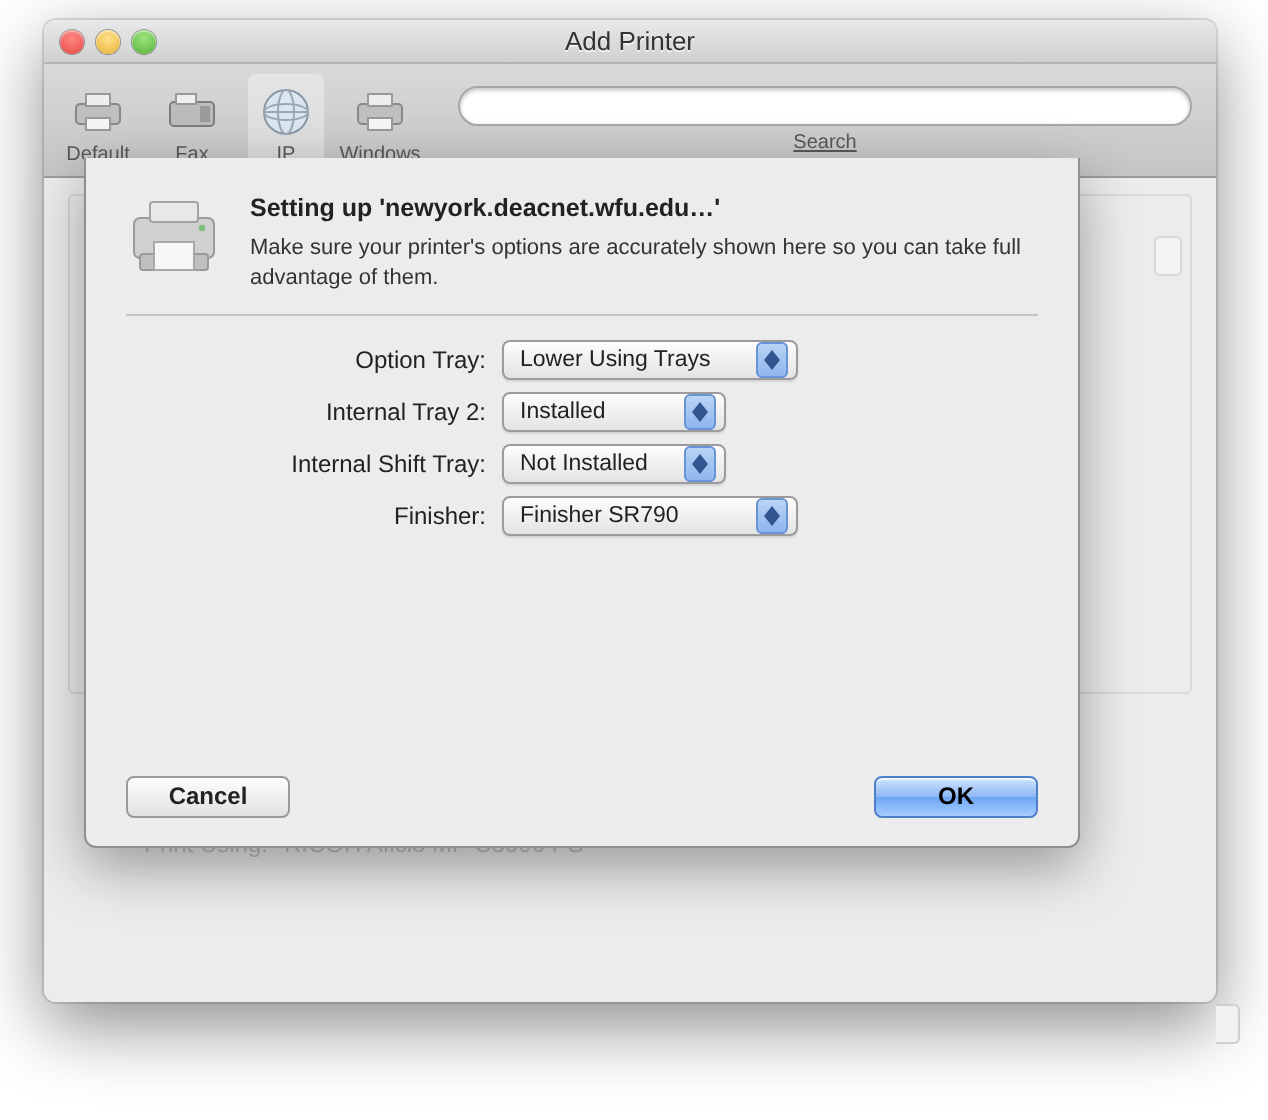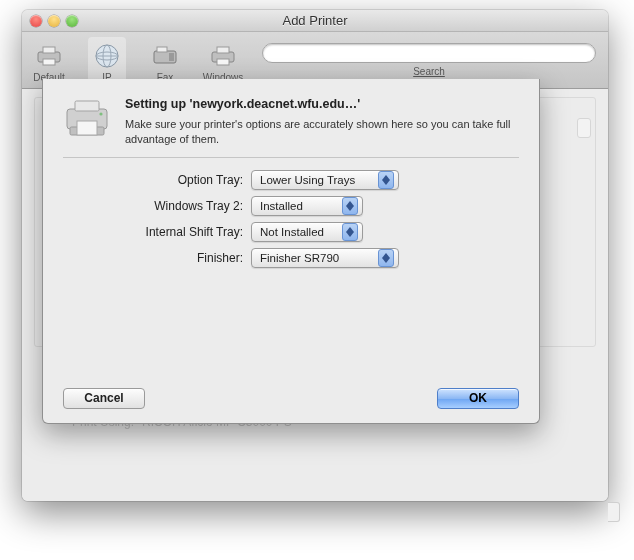--- a/index.html
+++ b/index.html
@@ -48,21 +48,21 @@
     pointer-events: none;
   }
   .toolbar {
     height: 57px;
     background: linear-gradient(#d9d9d9, #c5c5c5);
     border-bottom: 1px solid #9c9c9c;
     display: flex;
     align-items: center;
     padding: 0 8px;
   }
-  .tb-group { display: flex; gap: 20px; }
+  .tb-group { display: flex; gap: 9px; }
   .tb-button {
     width: 38px;
     display: flex; flex-direction: column; align-items: center;
     gap: 1px;
     padding-top: 4px;
     color: #585858;
     font-size: 10px;
   }
   .tb-button.sel {
     background: rgba(255,255,255,0.35);
@@ -217,41 +217,41 @@
         <span class="tb-icon">
           <svg width="28" height="24" viewBox="0 0 28 24">
               <rect x="3" y="8" width="22" height="10" rx="2" fill="#bfbfbf" stroke="#888"></rect>
               <rect x="8" y="3" width="12" height="6" fill="#eee" stroke="#999"></rect>
               <rect x="8" y="15" width="12" height="6" fill="#f6f6f6" stroke="#999"></rect>
             </svg>
         </span>
         <span>Default</span>
       </div>
 
+      <div class="tb-button">
+        <span class="tb-icon">
+          <svg width="28" height="24" viewBox="0 0 28 24">
+              <rect x="3" y="7" width="22" height="12" rx="2" fill="#bcbcbc" stroke="#7d7d7d"></rect>
+              <rect x="6" y="3" width="10" height="5" fill="#eee" stroke="#999"></rect>
+              <rect x="18" y="9" width="5" height="8" fill="#9a9a9a"></rect>
+            </svg>
+        </span>
+        <span>Fax</span>
+      </div>
+
       <div class="tb-button sel">
         <span class="tb-icon">
           <svg width="28" height="28" viewBox="0 0 28 28">
               <circle cx="14" cy="14" r="11" fill="#dce6ef" stroke="#8a98a6"></circle>
               <ellipse cx="14" cy="14" rx="11" ry="4" fill="none" stroke="#9aa8b6"></ellipse>
               <ellipse cx="14" cy="14" rx="4" ry="11" fill="none" stroke="#9aa8b6"></ellipse>
               <line x1="3" y1="14" x2="25" y2="14" stroke="#9aa8b6"></line>
             </svg>
         </span>
         <span>IP</span>
-      </div>
-
-      <div class="tb-button">
-        <span class="tb-icon">
-          <svg width="28" height="24" viewBox="0 0 28 24">
-              <rect x="3" y="7" width="22" height="12" rx="2" fill="#bcbcbc" stroke="#7d7d7d"></rect>
-              <rect x="6" y="3" width="10" height="5" fill="#eee" stroke="#999"></rect>
-              <rect x="18" y="9" width="5" height="8" fill="#9a9a9a"></rect>
-            </svg>
-        </span>
-        <span>Fax</span>
       </div>
 
       <div class="tb-button">
         <span class="tb-icon">
           <svg width="28" height="24" viewBox="0 0 28 24">
               <rect x="3" y="8" width="22" height="10" rx="2" fill="#bfbfbf" stroke="#888"></rect>
               <rect x="8" y="3" width="12" height="6" fill="#eee" stroke="#999"></rect>
               <rect x="8" y="15" width="12" height="6" fill="#f6f6f6" stroke="#999"></rect>
             </svg>
         </span>
@@ -328,21 +328,21 @@
             <svg width="8" height="5">
               <polygon points="4,0 8,5 0,5" fill="#33558f"></polygon>
             </svg>
             <svg width="8" height="5">
               <polygon points="0,0 8,0 4,5" fill="#33558f"></polygon>
             </svg>
           </span>
       </span>
     </div>
     <div class="opt-row">
-      <span class="opt-label">Windows Tray 2:</span>
+      <span class="opt-label">Internal Tray 2:</span>
       <span class="popup small">
         <span>Installed</span>
         <span class="arrows">
             <svg width="8" height="5">
               <polygon points="4,0 8,5 0,5" fill="#33558f"></polygon>
             </svg>
             <svg width="8" height="5">
               <polygon points="0,0 8,0 4,5" fill="#33558f"></polygon>
             </svg>
           </span>

